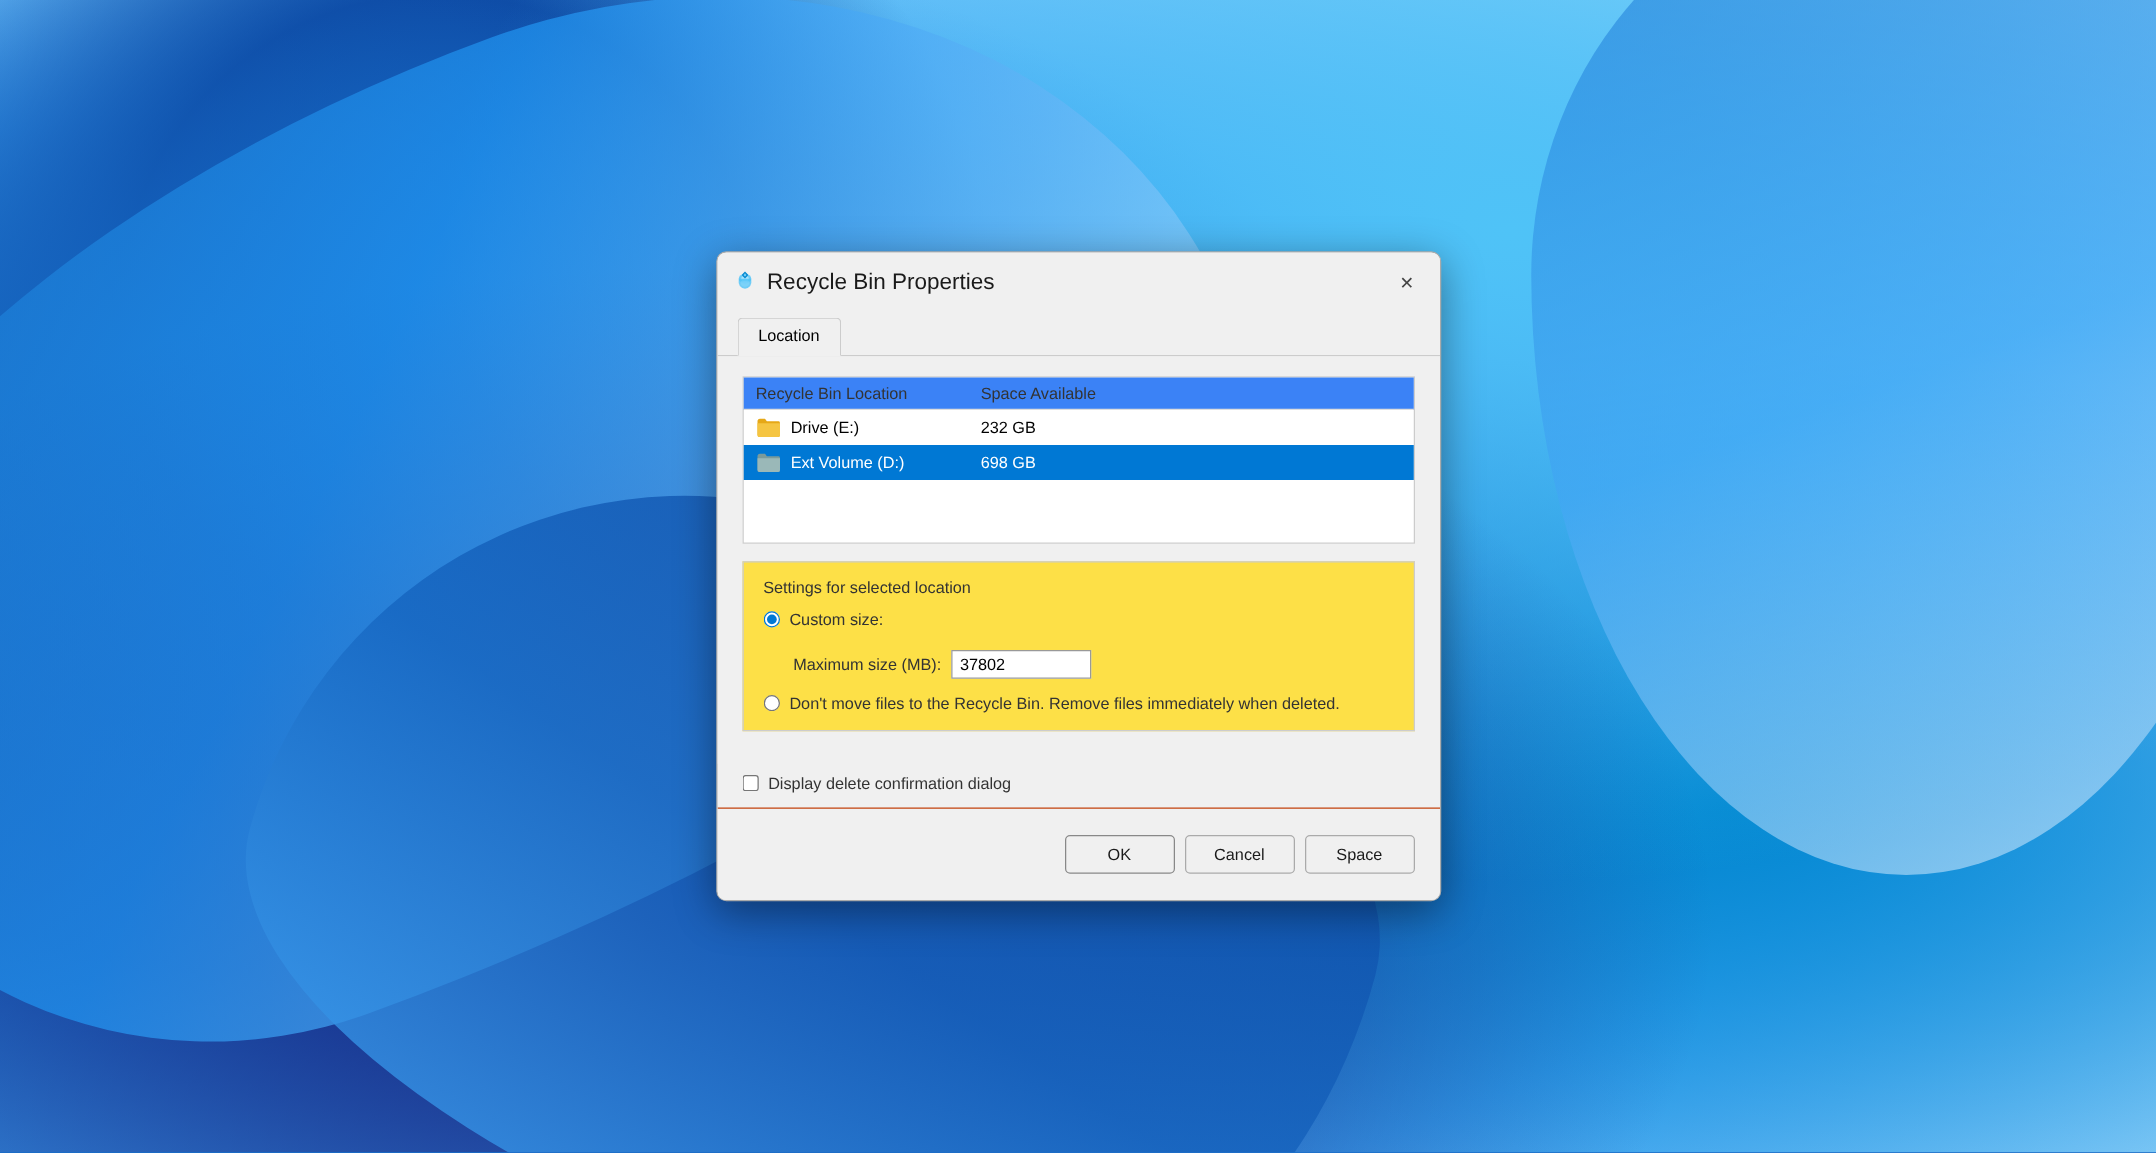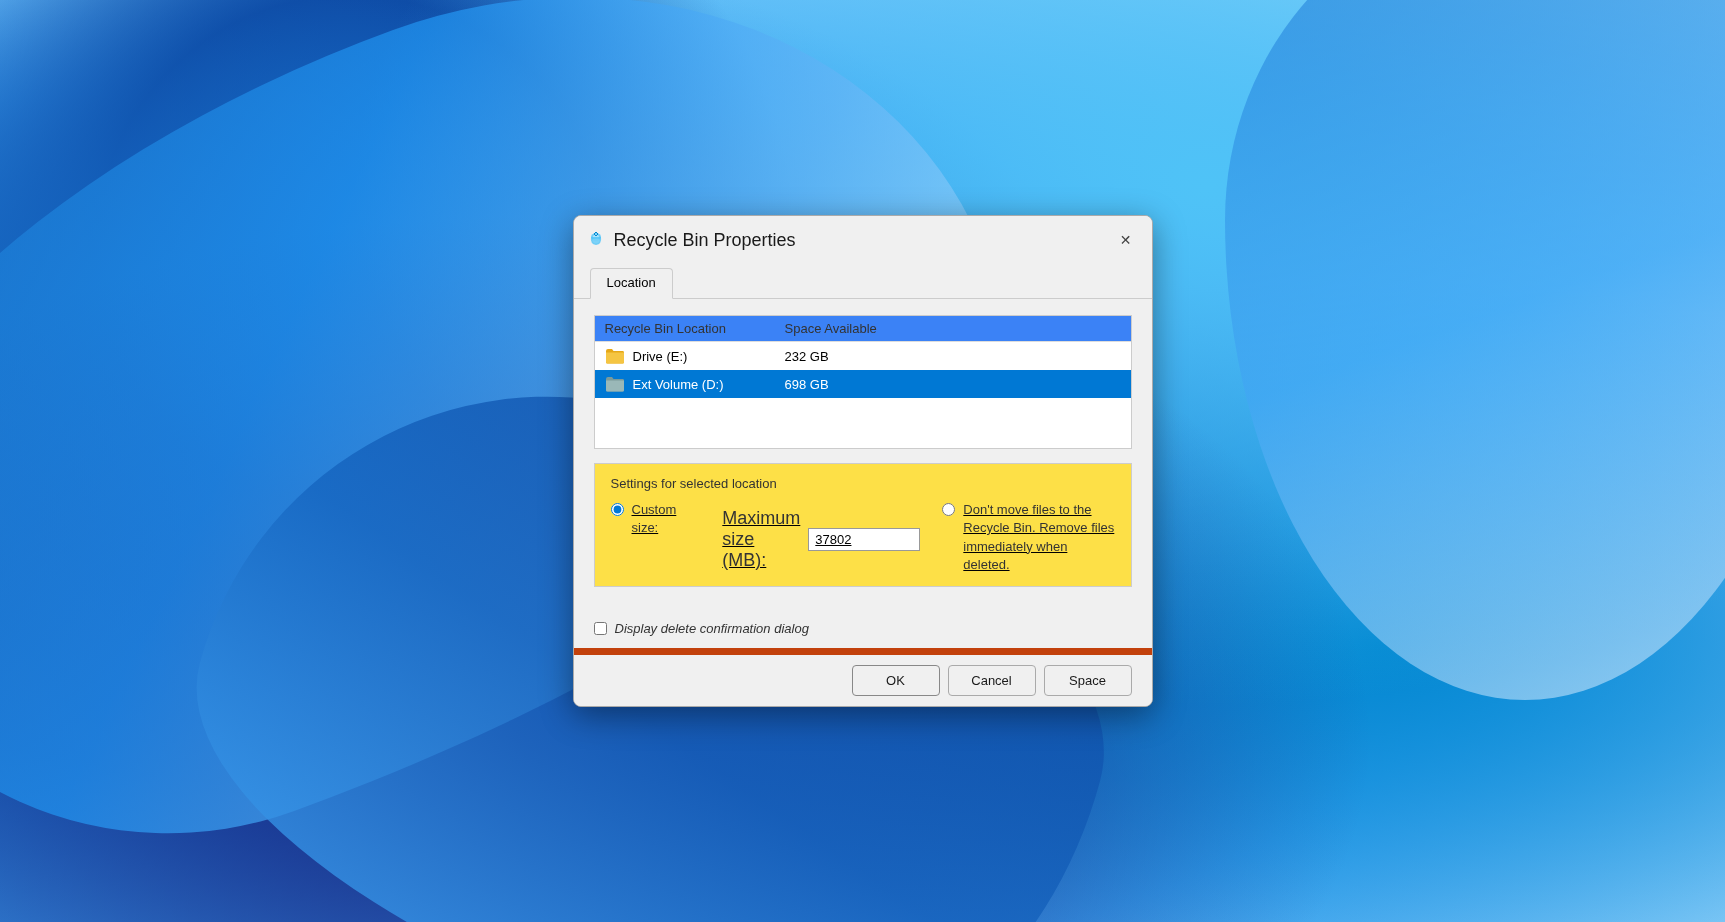--- a/index.html
+++ b/index.html
@@ -218,23 +218,22 @@
     }
 
     .settings-title {
       font-size: 13px;
       margin-bottom: 10px;
       color: #333;
     }
 
     .radio-group {
       display: flex;
-      flex-direction: row;
-      gap: 22px;
-      text-decoration: underline;
+      flex-direction: column;
+      gap: 11px;
     }
 
     .radio-item {
       display: flex;
       align-items: flex-start;
       gap: 8px;
     }
 
     .radio-item input[type="radio"] {
       margin-top: 2px;
@@ -250,21 +249,21 @@
 
     .max-size-row {
       display: flex;
       align-items: center;
       padding-left: 24px;
       gap: 8px;
       margin-top: 4px;
     }
 
     .max-size-label {
-      font-size: 18px;
+      font-size: 13px;
       color: #333;
     }
 
     .max-size-input {
       border: 1px solid #999;
       padding: 3px 6px;
       font-size: 13px;
       width: 112px;
       outline: none;
       background: white;
@@ -280,27 +279,26 @@
       gap: 8px;
     }
 
     .checkbox-item input[type="checkbox"] {
       cursor: pointer;
     }
 
     .checkbox-label {
       font-size: 13px;
       color: #333;
-      font-style: italic;
     }
 
     .dialog-footer {
       background: #f0f0f0;
-      border-top: 7px solid #c2410c;
-      padding: 10px 20px;
+      border-top: 1px solid #c2410c;
+      padding: 21px 20px;
       display: flex;
       justify-content: flex-end;
       gap: 8px;
     }
 
     .footer-btn {
       min-width: 88px;
       padding: 7px 16px;
       font-size: 13px;
       border: 1px solid #aaa;

